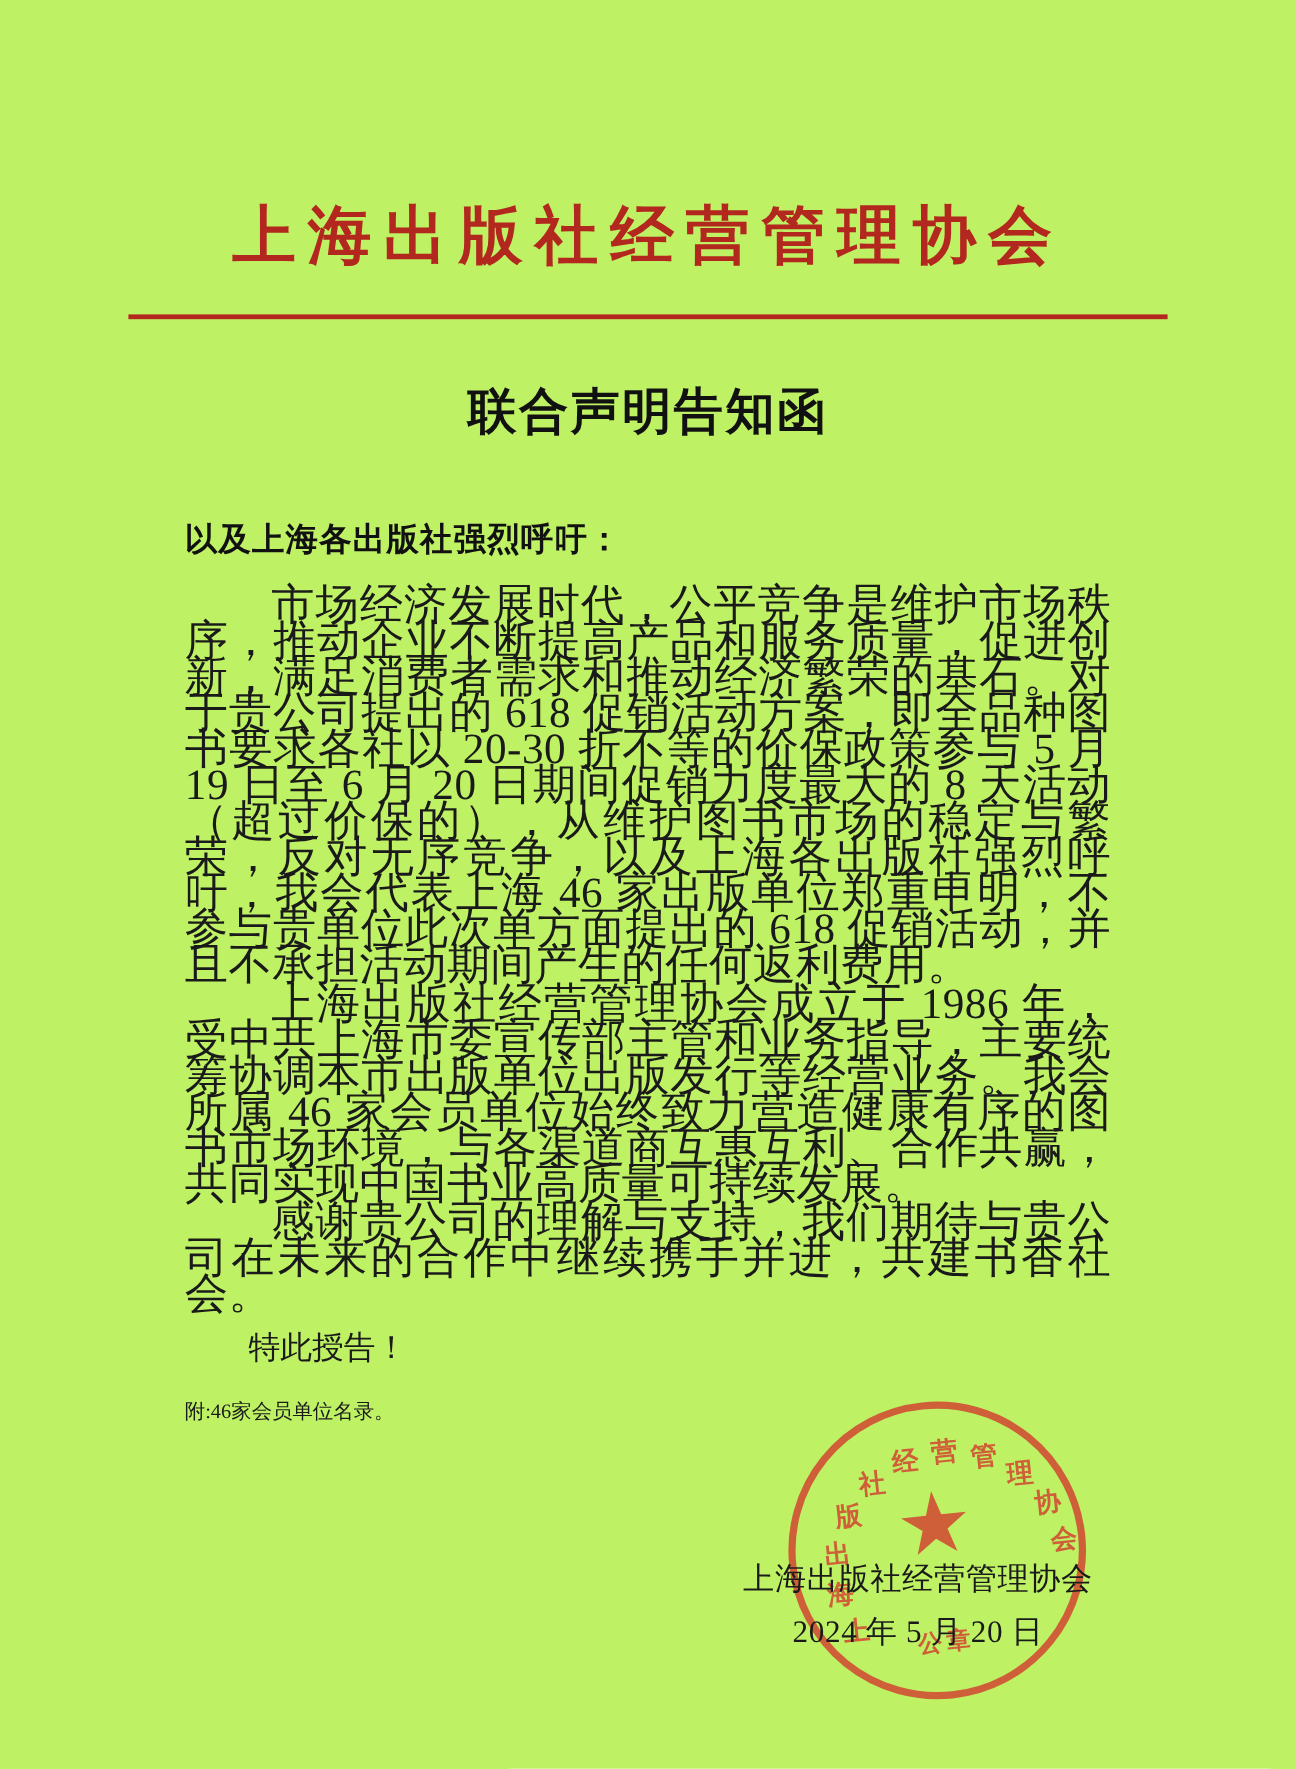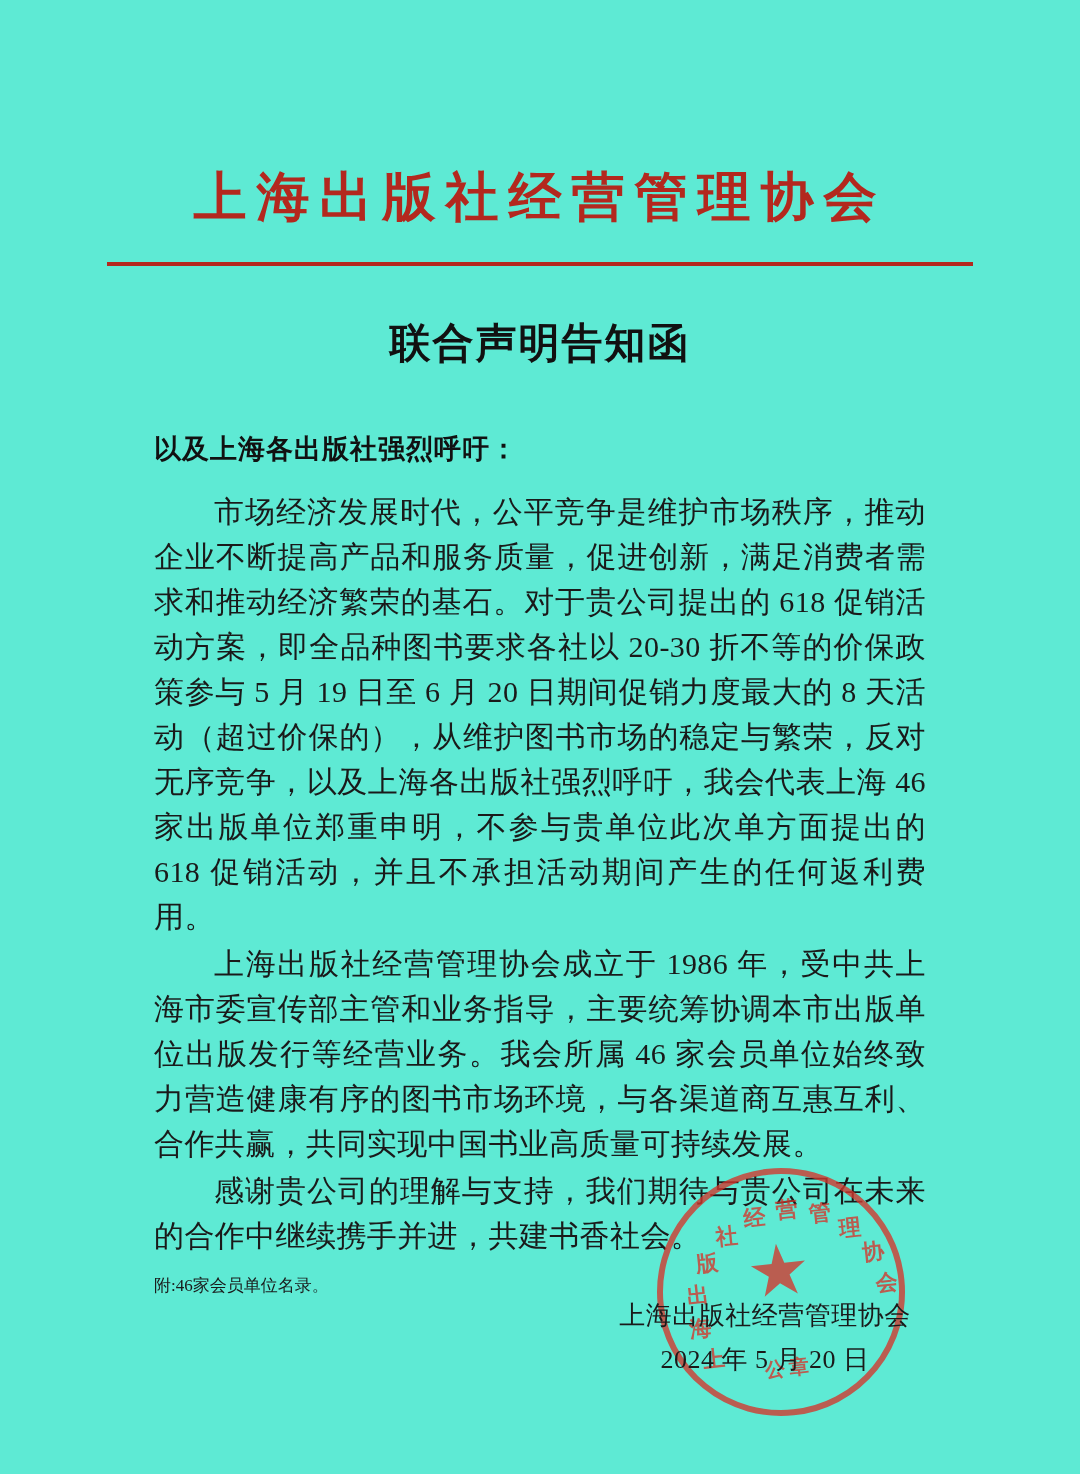--- a/index.html
+++ b/index.html
@@ -12,21 +12,21 @@
     background: #ffffff;
     font-family: "Liberation Serif", "DejaVu Serif", serif;
     color: #1a1a1a;
     position: relative;
     overflow: hidden;
   }
   .page {
     position: relative;
     width: 1080px;
     height: 1474px;
-    background: #5eead4;
+    background: #bef264;
     padding: 0;
     box-sizing: border-box;
   }
 
   
   .letterhead {
     text-align: center;
     padding-top: 168px;
   }
   .org-title {
@@ -62,22 +62,22 @@
     padding-top: 60px;
   }
   .salutation {
     font-size: 27px;
     font-weight: bold;
     letter-spacing: 1px;
     color: #111;
     margin-bottom: 22px;
   }
   .para {
-    font-size: 30px;
-    line-height: 45px;
+    font-size: 36px;
+    line-height: 30px;
     text-align: justify;
     text-justify: inter-ideograph;
     letter-spacing: 0.4px;
     margin: 0 0 2px 0;
     color: #1a1a1a;
   }
   .para.indent {
     text-indent: 2em;
   }
   .closing-line {
@@ -193,20 +193,21 @@
   <div class="body-wrap">
 
     <div class="salutation">以及上海各出版社强烈呼吁：</div>
 
     <p class="para indent">市场经济发展时代，公平竞争是维护市场秩序，推动企业不断提高产品和服务质量，促进创新，满足消费者需求和推动经济繁荣的基石。对于贵公司提出的 618 促销活动方案，即全品种图书要求各社以 20-30 折不等的价保政策参与 5 月 19 日至 6 月 20 日期间促销力度最大的 8 天活动（超过价保的），从维护图书市场的稳定与繁荣，反对无序竞争，以及上海各出版社强烈呼吁，我会代表上海 46 家出版单位郑重申明，不参与贵单位此次单方面提出的 618 促销活动，并且不承担活动期间产生的任何返利费用。</p>
 
     <p class="para indent">上海出版社经营管理协会成立于 1986 年，受中共上海市委宣传部主管和业务指导，主要统筹协调本市出版单位出版发行等经营业务。我会所属 46 家会员单位始终致力营造健康有序的图书市场环境，与各渠道商互惠互利、合作共赢，共同实现中国书业高质量可持续发展。</p>
 
     <p class="para indent">感谢贵公司的理解与支持，我们期待与贵公司在未来的合作中继续携手并进，共建书香社会。</p>
 
+    <div class="closing-line">特此授告！</div>
 
     <div class="attachment">附:46家会员单位名录。</div>
   </div>
 
   <div class="seal">
     <div class="seal-inner"></div>
     <div class="seal-text">
       <span style="transform: rotate(-118deg) translate(0, -96px) rotate(118deg);">上</span>
       <span style="transform: rotate(-98deg) translate(0, -96px) rotate(98deg);">海</span>
       <span style="transform: rotate(-78deg) translate(0, -96px) rotate(78deg);">出</span>

